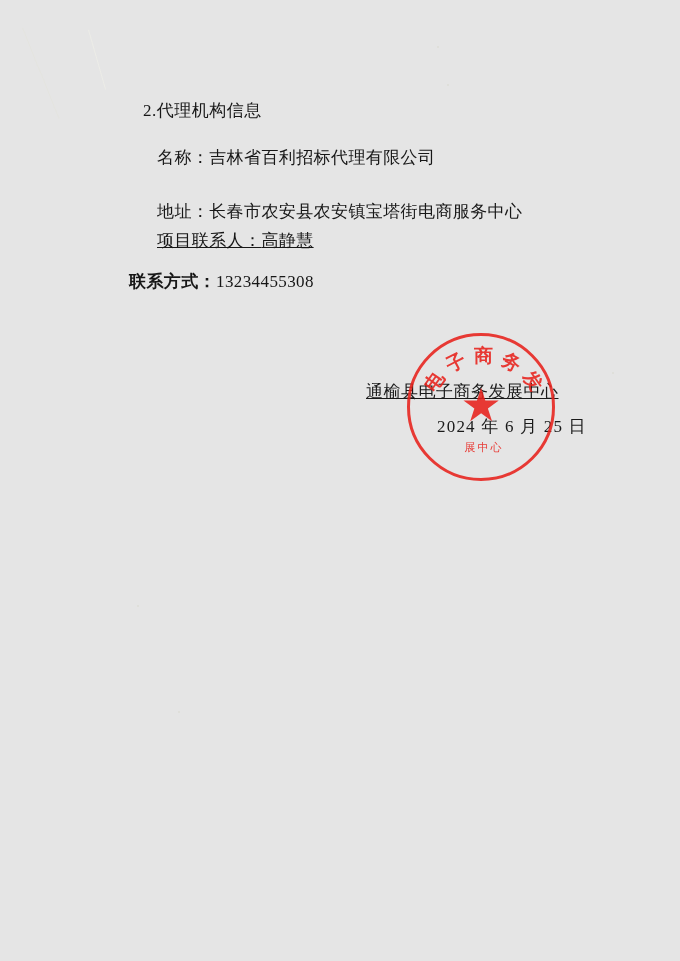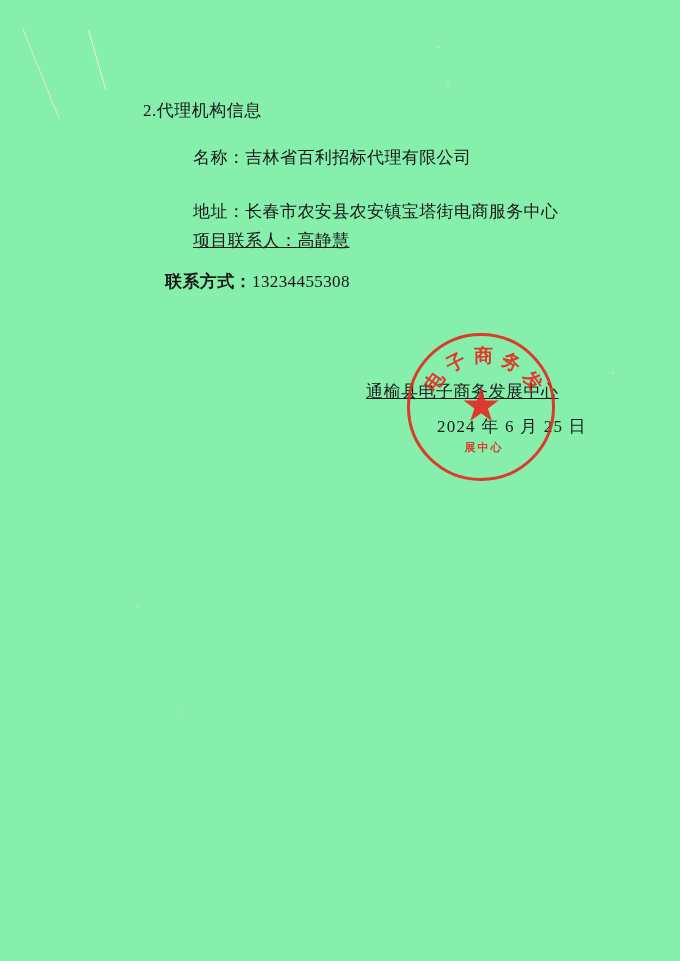--- a/index.html
+++ b/index.html
@@ -11,21 +11,21 @@
     height: 961px;
     background: #ffffff;
     font-family: "Liberation Serif", serif;
     overflow: hidden;
   }
 
   .page {
     position: relative;
     width: 680px;
     height: 961px;
-    background: #86efac;
+    background: #e5e5e5;
     box-sizing: border-box;
   }
 
   
   .scan-streak {
     position: absolute;
     background: #e9e9e5;
   }
   .streak-a {
     left: 22px;
@@ -75,21 +75,20 @@
 
   .field-line {
     position: absolute;
     font-size: 17px;
     color: #171717;
     white-space: nowrap;
     letter-spacing: 0.4px;
   }
   .field-label {
     display: inline;
-    margin-left: 36px;
   }
   .field-value {
     display: inline;
     text-align: center;
   }
 
   .line-name  { left: 143px; top: 146px; }
   .line-addr  { left: 143px; top: 200px; }
   .line-contact { left: 143px; top: 229px; text-decoration: underline; }
   .line-phone { left: 129px; top: 270px; font-weight: bold; }
@@ -163,21 +162,21 @@
     letter-spacing: 1px;
   }
   .seal-bottom-text {
     position: absolute;
     left: 0;
     width: 148px;
     top: 104px;
     text-align: center;
     color: #e8221c;
     font-size: 11px;
-    font-weight: bold;
+    font-weight: normal;
     letter-spacing: 2px;
     font-family: "Liberation Serif", serif;
   }
 </style>
 </head>
 <body>
 
 <div class="page">
 
   <div class="scan-streak streak-a"></div>

